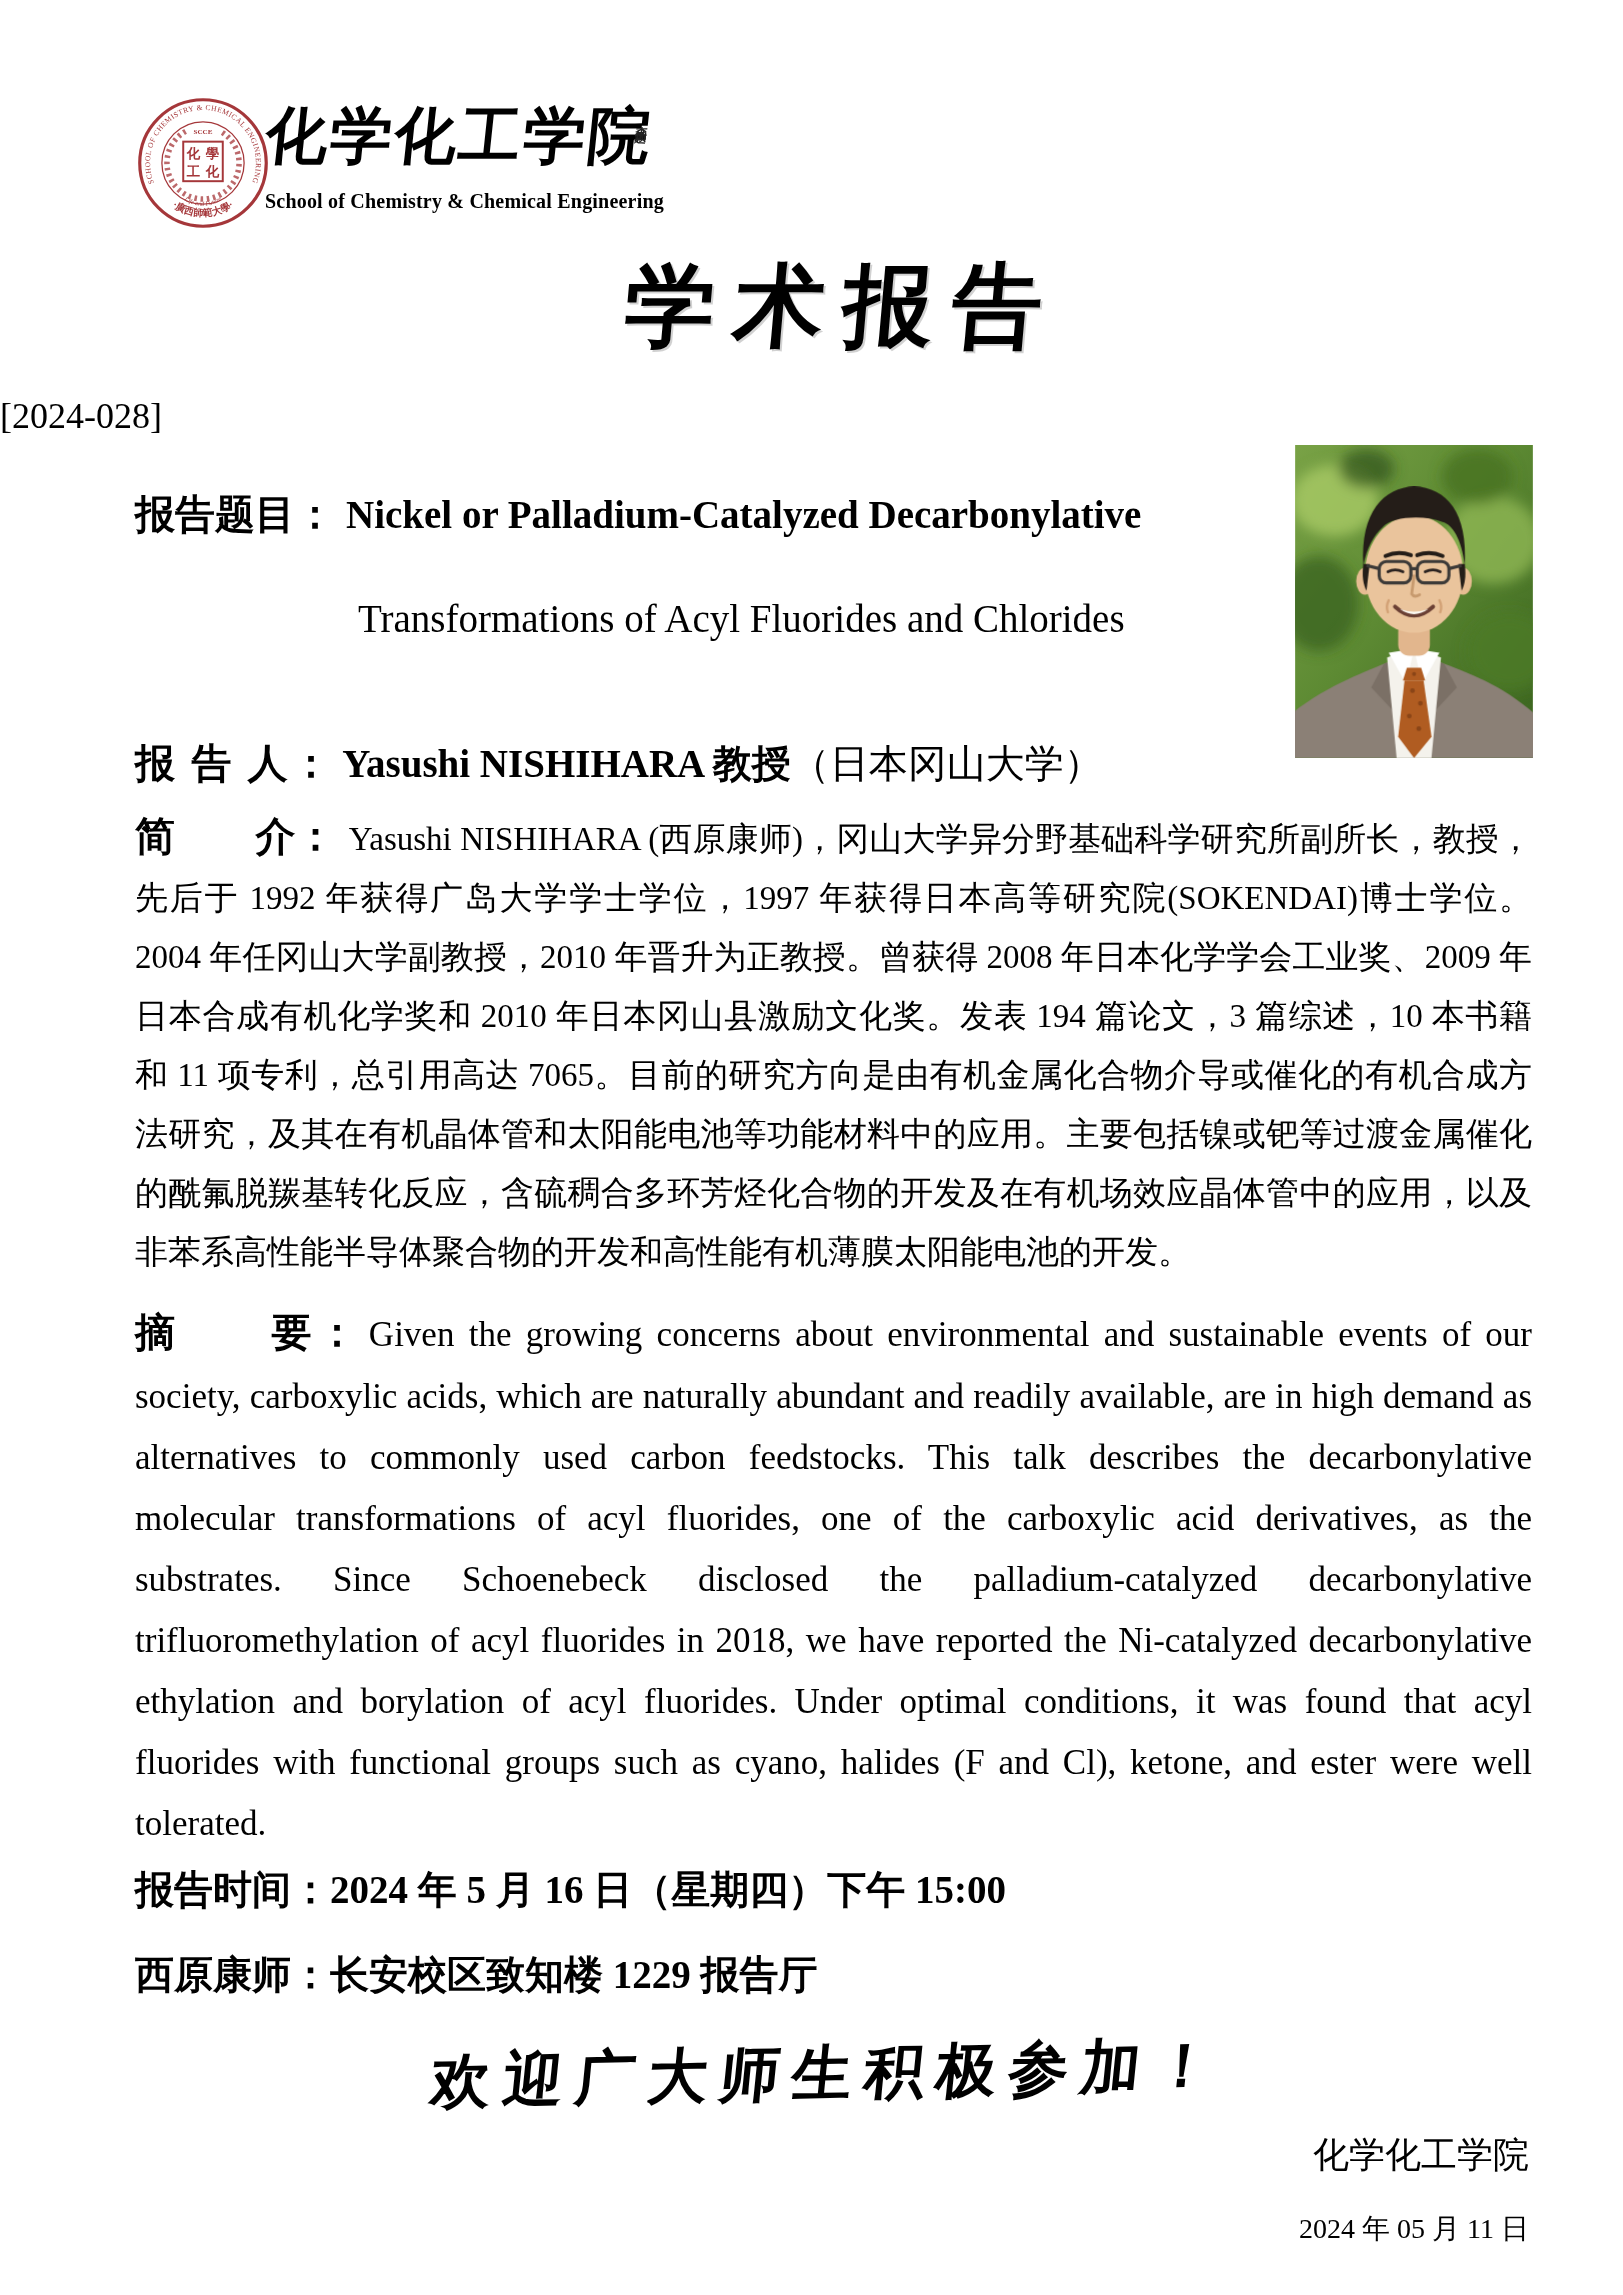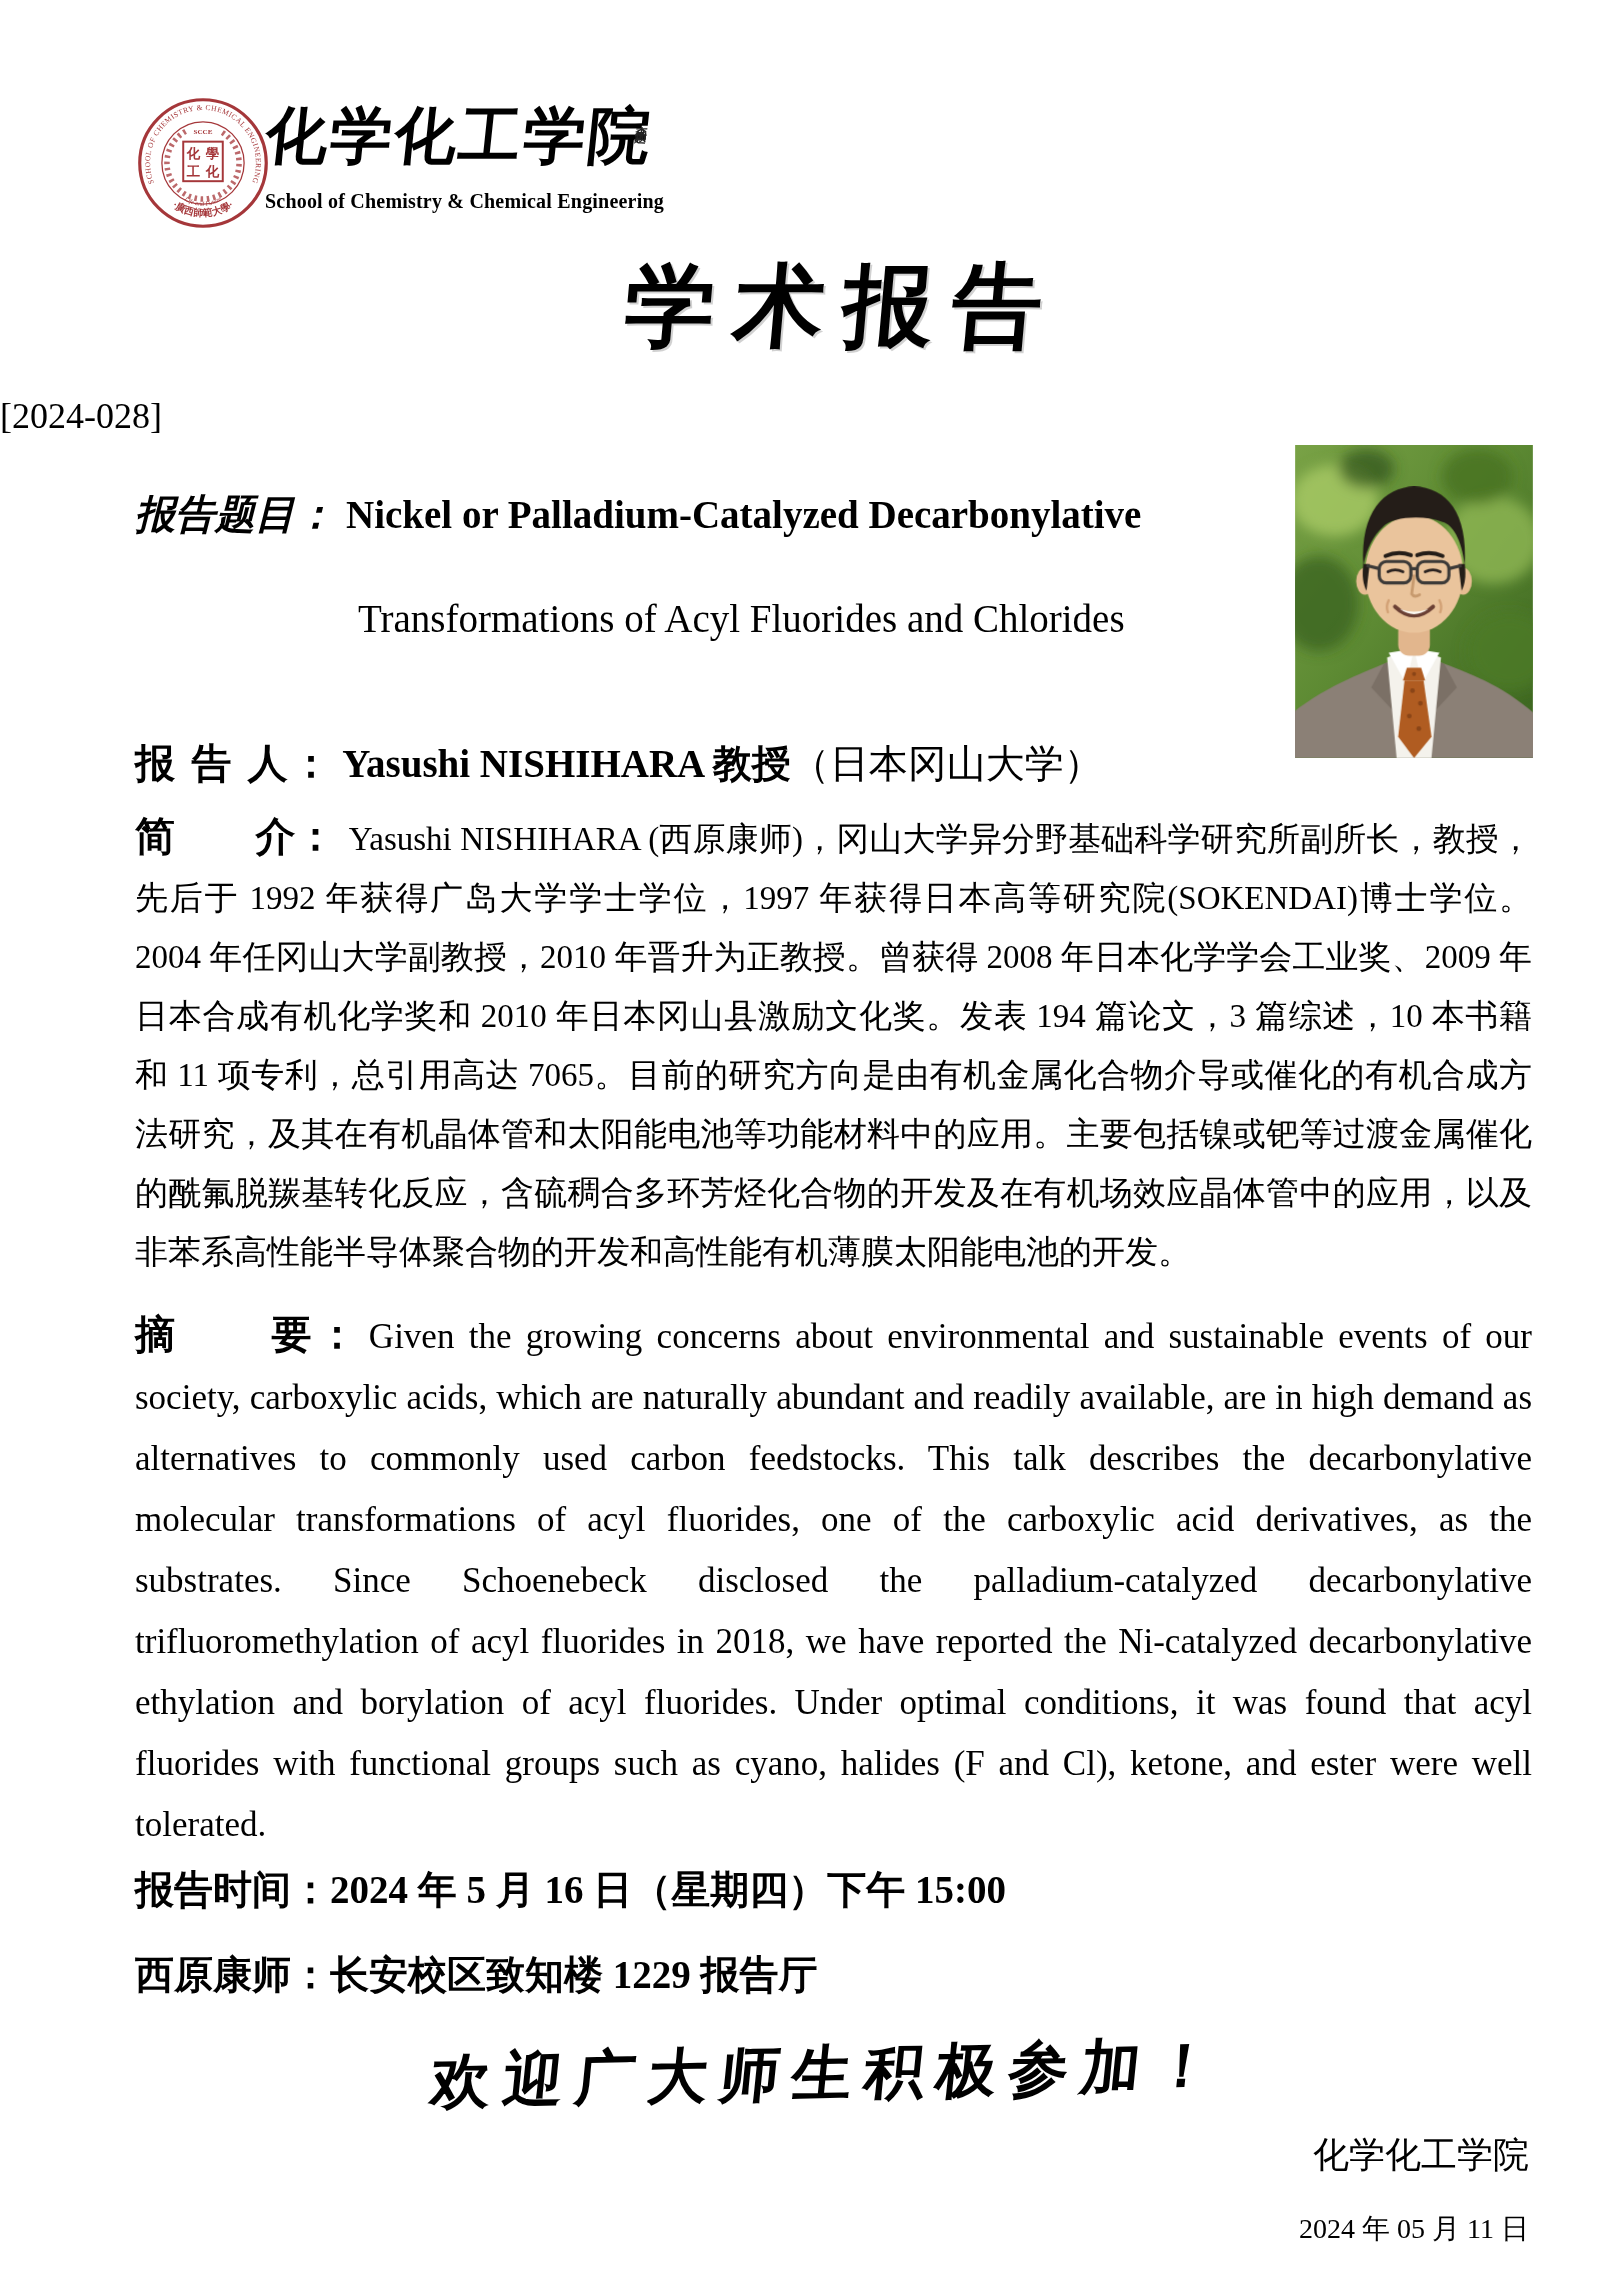--- a/index.html
+++ b/index.html
@@ -37,40 +37,40 @@
     white-space:nowrap;
   }
   .serial {
     position:absolute; left:0; top:395px; width:1623px;
     box-sizing:border-box; 
     text-align:left; font-size:36px;
   }
   
   .row-label { font-weight:bold; font-size:40px; }
   .talk-title-line1 { position:absolute; left:135px; top:487px; font-size:39px; font-weight:bold; white-space:nowrap; }
-  .talk-title-line1 .row-label { margin-right:11px;font-style:italic; }
+  .talk-title-line1 .row-label { margin-right:11px; }
   .talk-title-line2 { position:absolute; left:358px; top:596px; font-size:39px; font-weight:normal; white-space:nowrap; }
   .speaker-row { position:absolute; left:135px; top:708px; font-size:39px; white-space:nowrap;margin-top:28px; }
   .speaker-row .row-label { letter-spacing:3.2px; margin-right:8px; }
   .speaker-name, .speaker-title { font-weight:bold; }
   .speaker-affiliation { font-weight:normal; }
   
   .photo { position:absolute; left:1295px; top:445px; width:238px; height:313px; }
   .photo svg { display:block; }
   
   .bio {
     position:absolute; left:135px; top:807px; width:1397px;
     font-size:33px; line-height:59px; text-align:justify;
   }
   .bio .plabel { font-size:40px; font-weight:bold; margin-right:13px; }
   .abstract {
     position:absolute; left:135px; top:1304px; width:1397px;
     font-size:35px; line-height:61px; text-align:justify;
   }
-  .abstract .plabel { font-size:40px; font-weight:bold; margin-right:6.3px; }
+  .abstract .plabel { font-size:40px; font-weight:bold; margin-right:6.3px;font-family:Liberation Mono, monospace; }
   
   .time-row  { position:absolute; left:135px; top:1863px; font-size:39px; font-weight:bold; white-space:nowrap; }
   .venue-row { position:absolute; left:135px; top:1948px; font-size:39px; font-weight:bold; white-space:nowrap; }
   
   .welcome {
     position:absolute; left:0; top:2034px; width:1623px;
     box-sizing:border-box; padding-left:33px;
     text-align:center; font-size:60px; font-weight:900;
     letter-spacing:12px; transform:skewX(-7deg) rotate(-1.2deg);
     white-space:nowrap;

